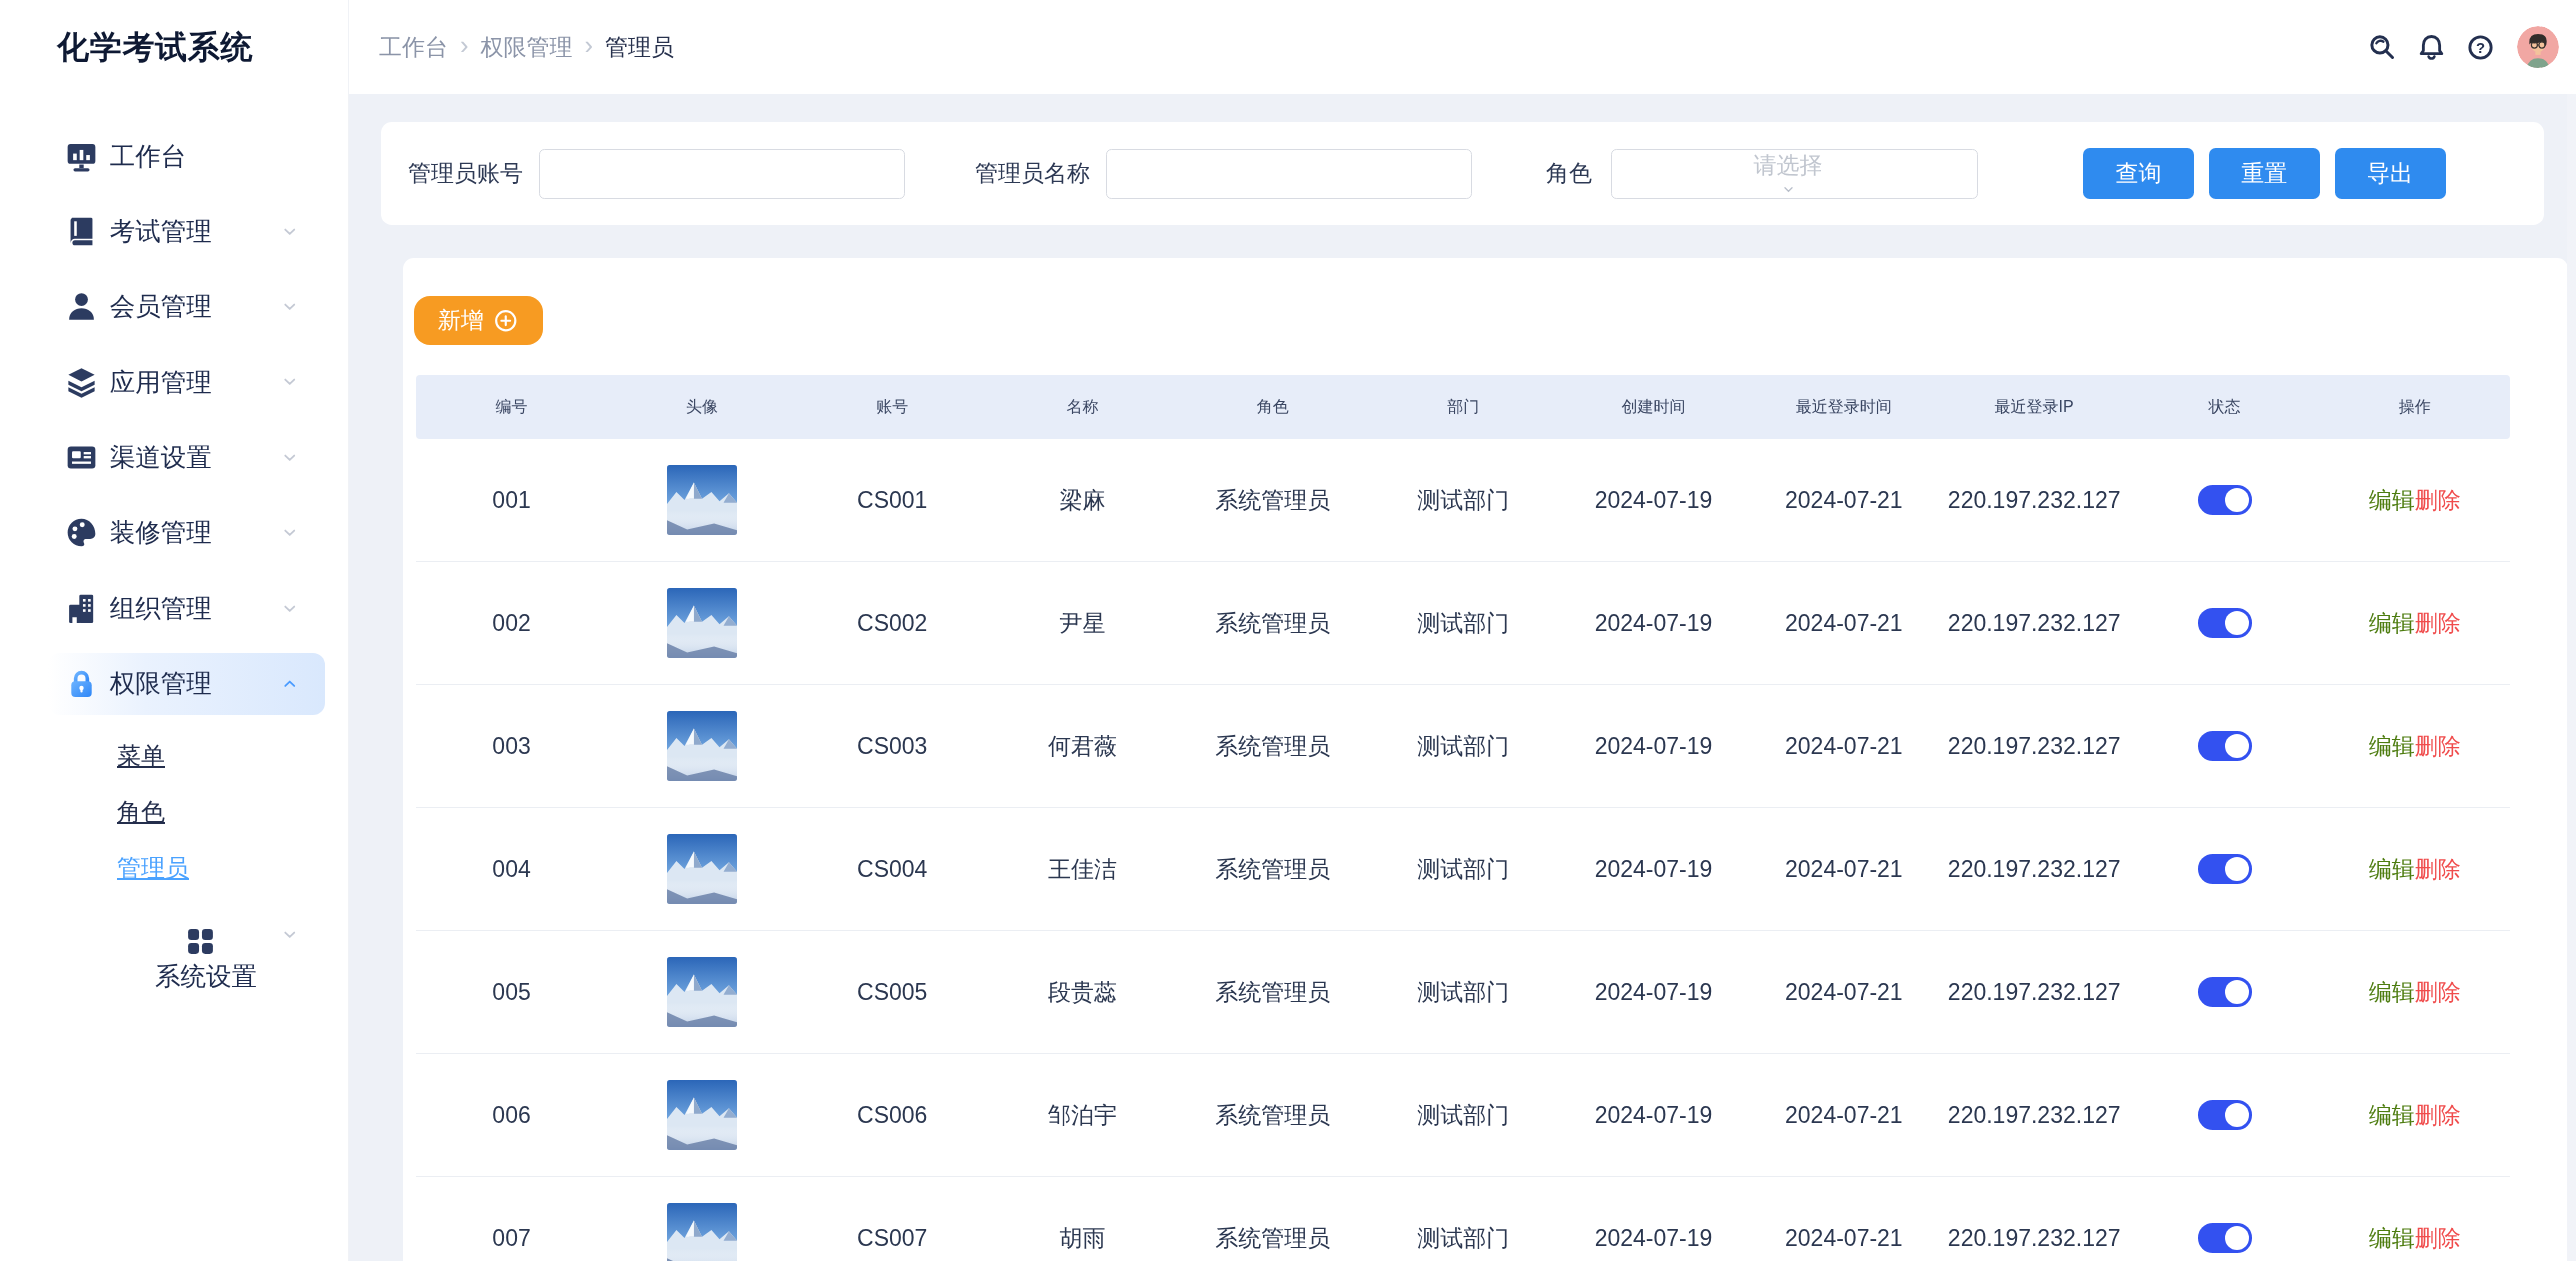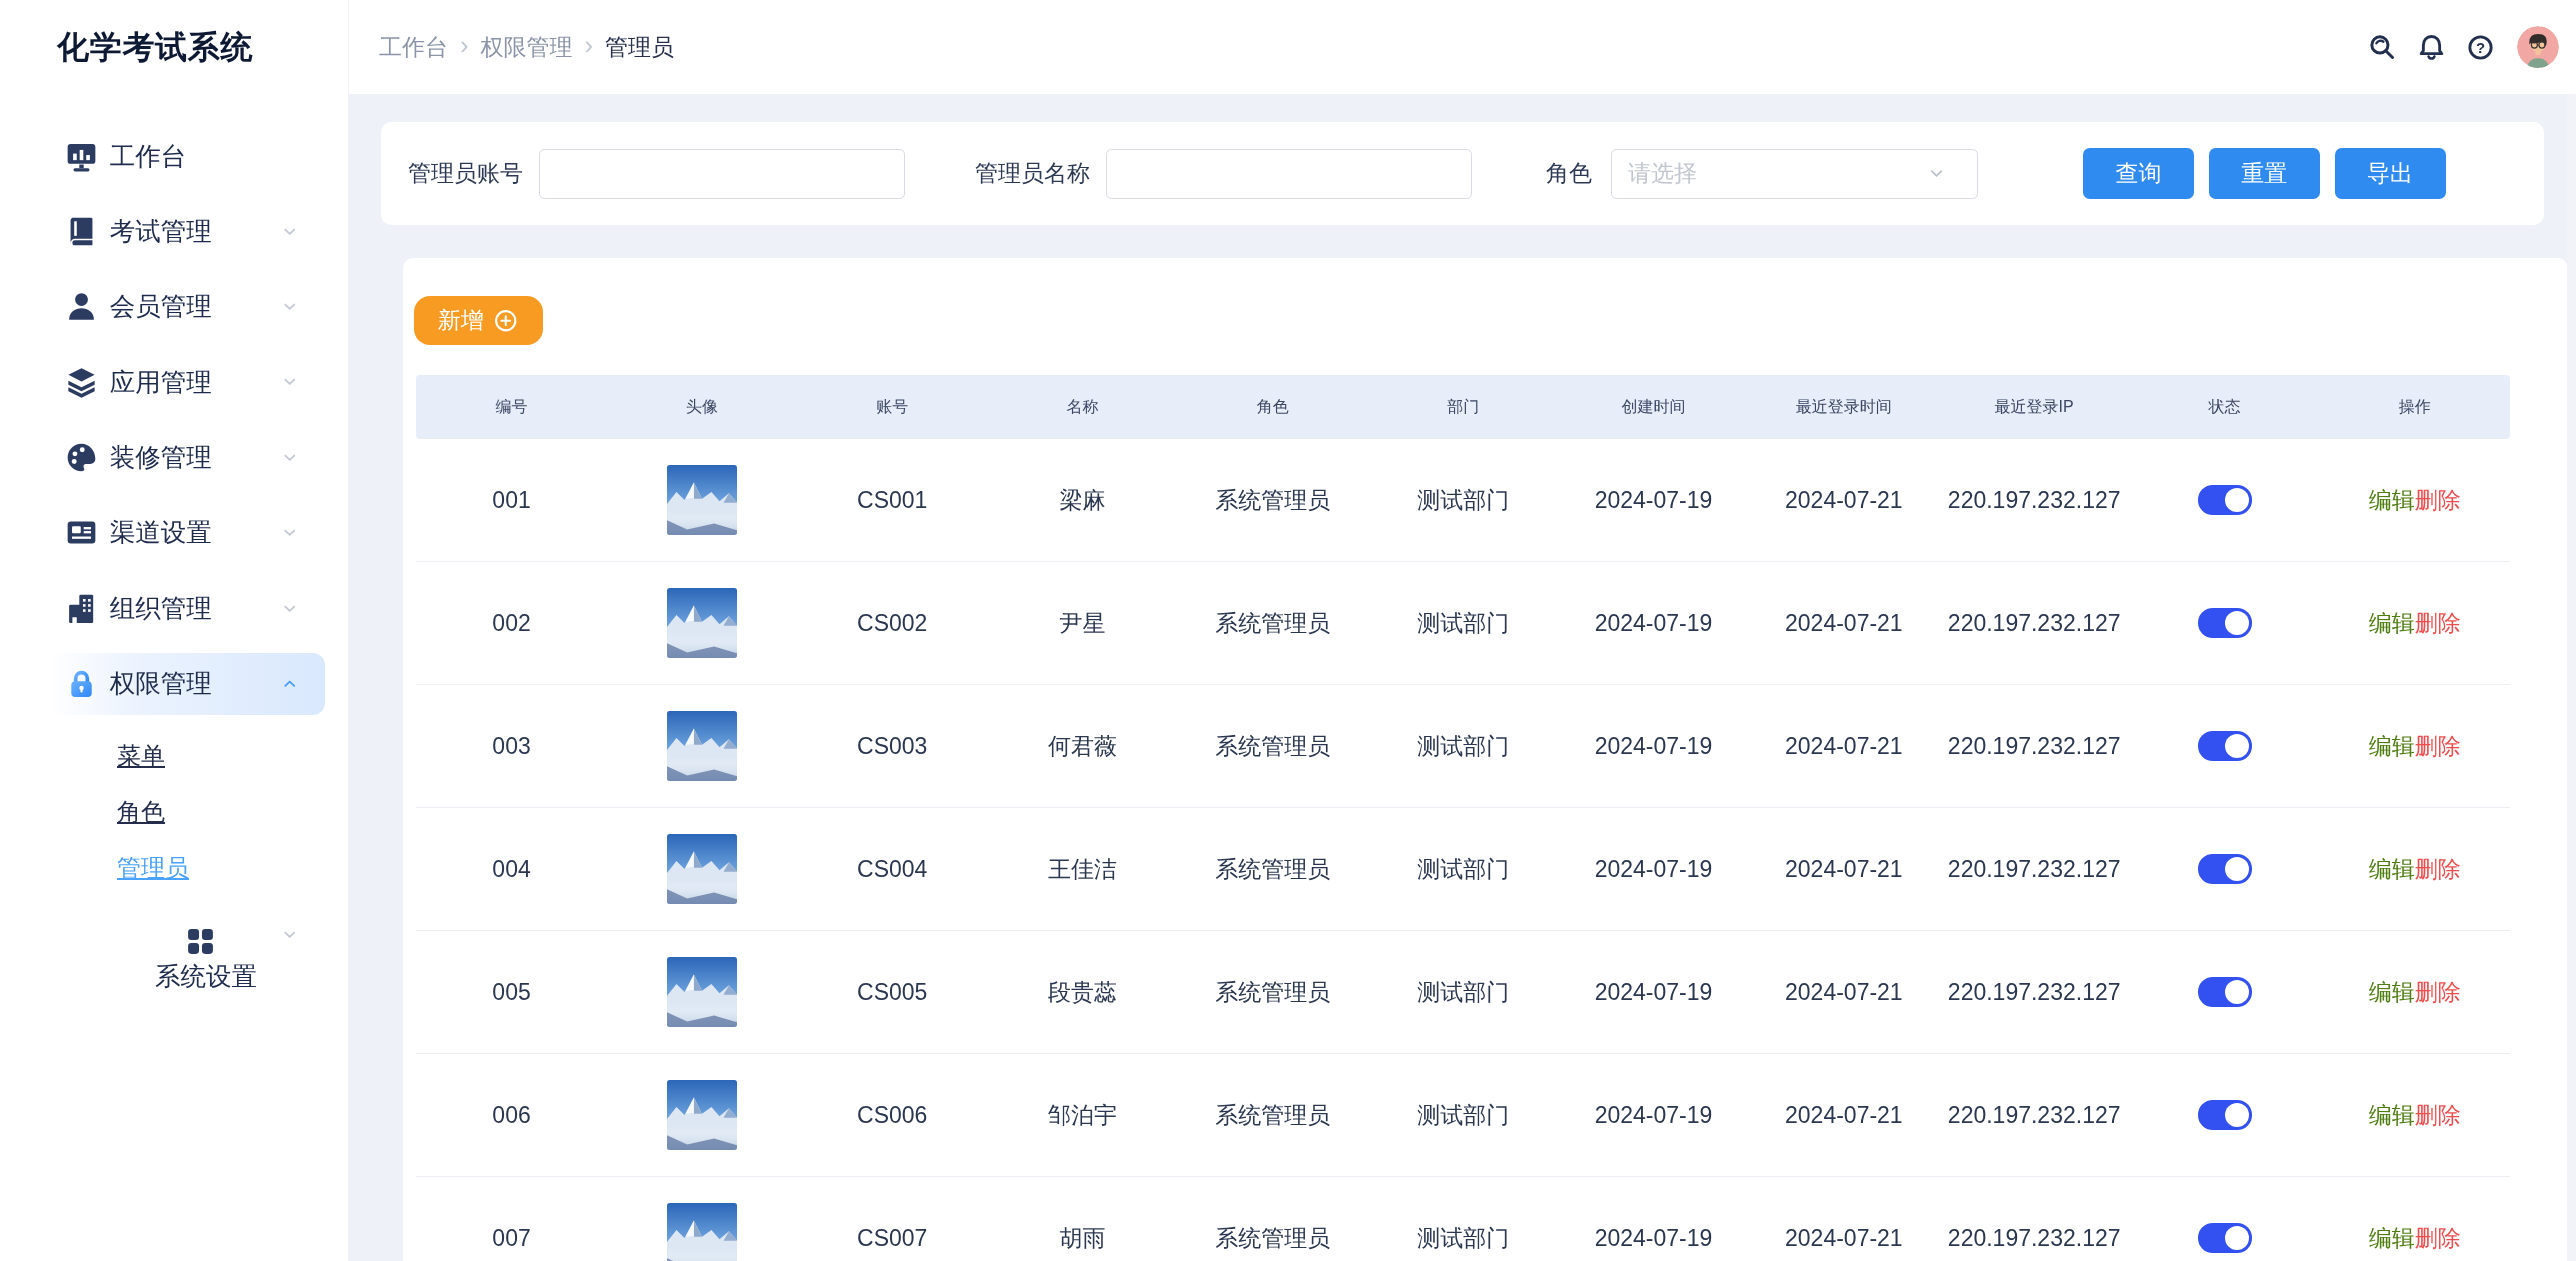--- a/index.html
+++ b/index.html
@@ -53,21 +53,21 @@
   
   .filter-card { position:absolute; left:32px; top:28px; width:2163px; height:103px;
     background:#fff; border-radius:10.7px; display:flex; align-items:center; padding-left:27px; }
   .f-label { font-size:23px; color:#2D3954; white-space:nowrap; }
   .f-input { width:366px; height:50px; border:1.3px solid #D8DBE2; border-radius:5.4px;
     background:#fff; margin-left:16px; font-size:23px; color:#2B3750; padding:0 13.4px; outline:none; }
   .f-gap1 { margin-left:70px; }
   .f-gap2 { margin-left:74px; }
   .f-select { width:367px; height:50px; border:1.3px solid #D8DBE2; border-radius:5.4px;
     background:#fff; margin-left:19px; display:flex; align-items:center;
-    justify-content:space-between; padding:0 29px 0 16px; cursor:pointer; }
+    justify-content:space-between; padding:0 29px 0 16px; cursor:pointer;flex-direction:column; }
   .f-select .ph { font-size:23px; color:#C1C6CF; }
   .f-select svg { width:23px; height:23px; }
   .f-btns { display:flex; gap:14.8px; margin-left:105px; }
   .btn-primary { width:111px; height:51px; border:none; border-radius:6.7px;
     background:#2F8BEF; color:#fff; font-size:23px; font-family:inherit; cursor:pointer; }
 
   
   .table-card { position:absolute; left:54px; top:164px; width:2165px; height:1140px;
     background:#fff; border-radius:10.7px; }
   .add-btn { margin:38px 0 0 10.7px; width:129px; height:49px; border:none; border-radius:16px;
@@ -151,44 +151,44 @@
           <span class="mi-label">应用管理</span>
           <span class="mi-chevron">
             <svg viewBox="0 0 48 48" fill="none" stroke="#C4C9D4" stroke-width="4" stroke-linecap="round" stroke-linejoin="round">
               <path d="M14 19l10 10 10-10"></path>
             </svg>
           </span>
         </div>
         <div class="menu-item">
           <span class="mi-icon">
             <svg viewBox="0 0 48 48">
-              <path d="M24 5a19 19 0 1 0 0 38c3.4 0 4.6-2.3 3.4-4.6-1.3-2.5-.6-5.4 3.4-5.4h5.2A7 7 0 0 0 43 26C43 14.2 34.5 5 24 5z" fill="currentColor"></path>
-              <circle cx="15" cy="19" r="3.4" fill="#fff"></circle>
-              <circle cx="25" cy="13.5" r="3.4" fill="#fff"></circle>
-              <circle cx="14" cy="29.5" r="3.4" fill="#fff"></circle>
-            </svg>
-          </span>
-          <span class="mi-label">装修管理</span>
-          <span class="mi-chevron">
-            <svg viewBox="0 0 48 48" fill="none" stroke="#C4C9D4" stroke-width="4" stroke-linecap="round" stroke-linejoin="round">
-              <path d="M14 19l10 10 10-10"></path>
-            </svg>
-          </span>
-        </div>
-        <div class="menu-item">
-          <span class="mi-icon">
-            <svg viewBox="0 0 48 48">
               <rect x="5" y="9" width="38" height="30" rx="4.5" fill="currentColor"></rect>
               <rect x="11" y="15.5" width="12" height="9.5" rx="1.5" fill="#fff"></rect>
               <rect x="27" y="16.5" width="10" height="3.2" fill="#fff"></rect>
               <rect x="27" y="22" width="10" height="3.2" fill="#fff"></rect>
               <rect x="11" y="29.5" width="26" height="3.2" fill="#fff"></rect>
             </svg>
           </span>
           <span class="mi-label">渠道设置</span>
+          <span class="mi-chevron">
+            <svg viewBox="0 0 48 48" fill="none" stroke="#C4C9D4" stroke-width="4" stroke-linecap="round" stroke-linejoin="round">
+              <path d="M14 19l10 10 10-10"></path>
+            </svg>
+          </span>
+        </div>
+        <div class="menu-item">
+          <span class="mi-icon">
+            <svg viewBox="0 0 48 48">
+              <path d="M24 5a19 19 0 1 0 0 38c3.4 0 4.6-2.3 3.4-4.6-1.3-2.5-.6-5.4 3.4-5.4h5.2A7 7 0 0 0 43 26C43 14.2 34.5 5 24 5z" fill="currentColor"></path>
+              <circle cx="15" cy="19" r="3.4" fill="#fff"></circle>
+              <circle cx="25" cy="13.5" r="3.4" fill="#fff"></circle>
+              <circle cx="14" cy="29.5" r="3.4" fill="#fff"></circle>
+            </svg>
+          </span>
+          <span class="mi-label">装修管理</span>
           <span class="mi-chevron">
             <svg viewBox="0 0 48 48" fill="none" stroke="#C4C9D4" stroke-width="4" stroke-linecap="round" stroke-linejoin="round">
               <path d="M14 19l10 10 10-10"></path>
             </svg>
           </span>
         </div>
         <div class="menu-item">
           <span class="mi-icon">
             <svg viewBox="0 0 48 48">
               <rect x="21" y="5" width="19" height="39" rx="2" fill="currentColor"></rect>

